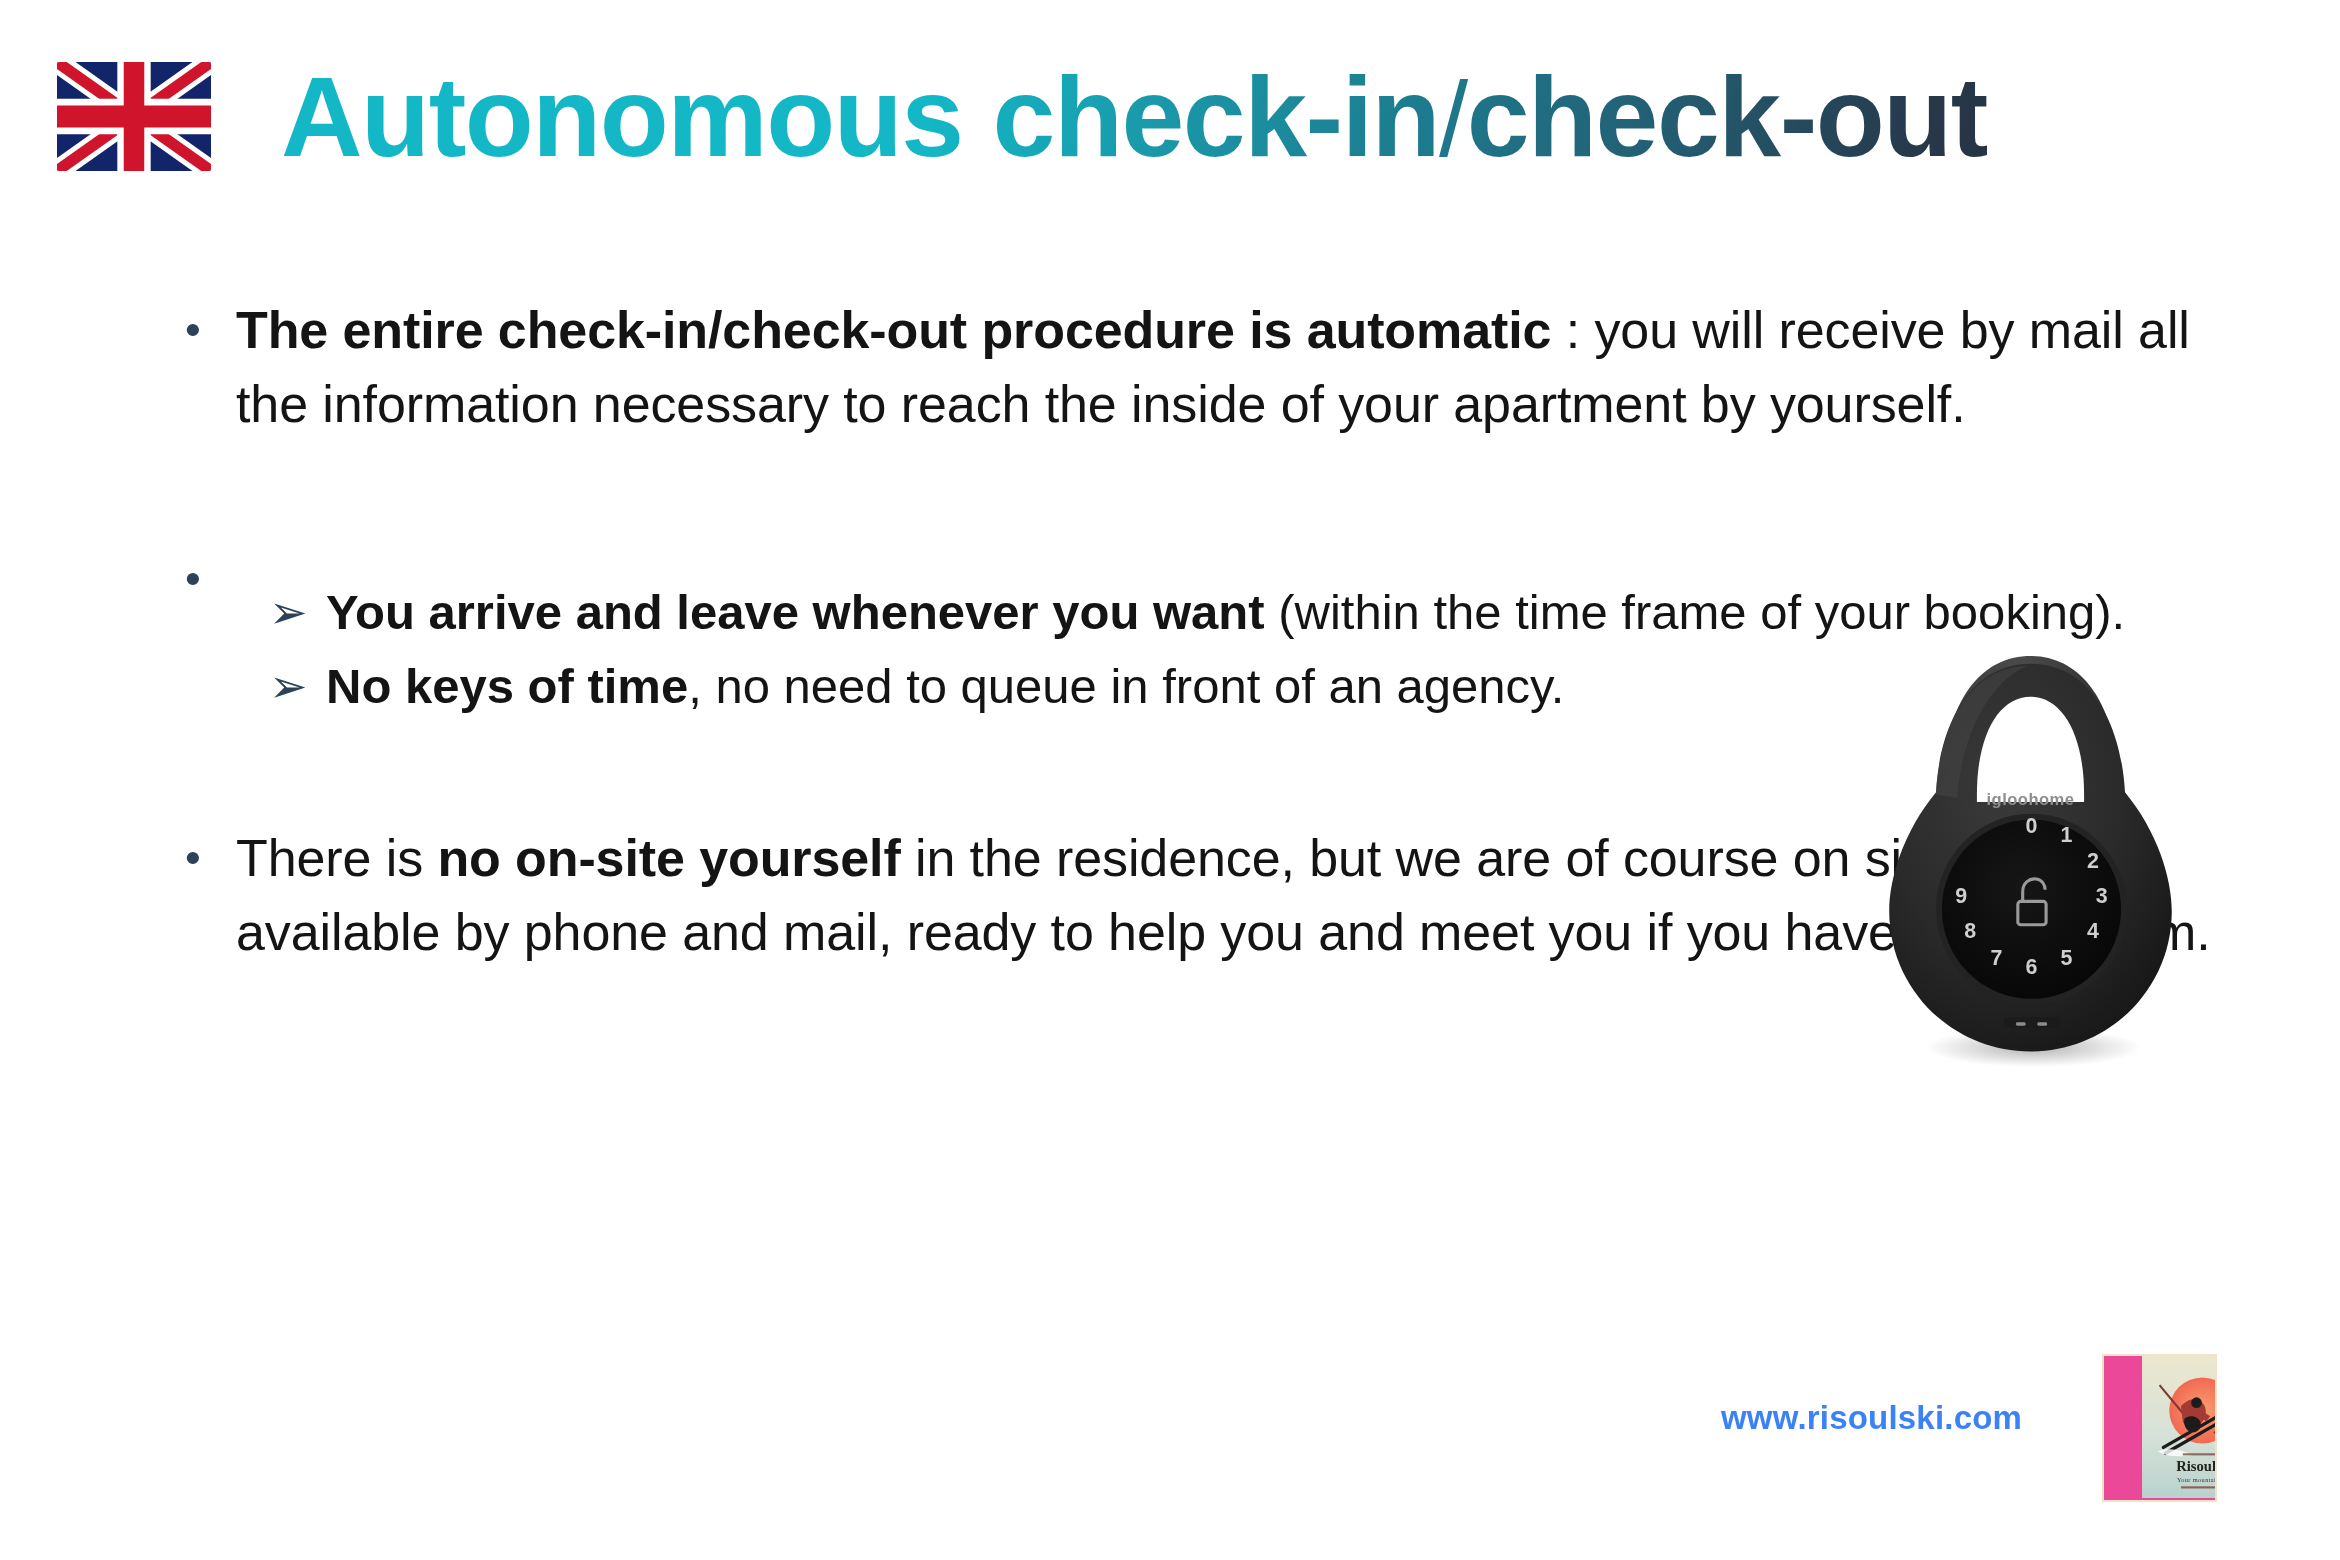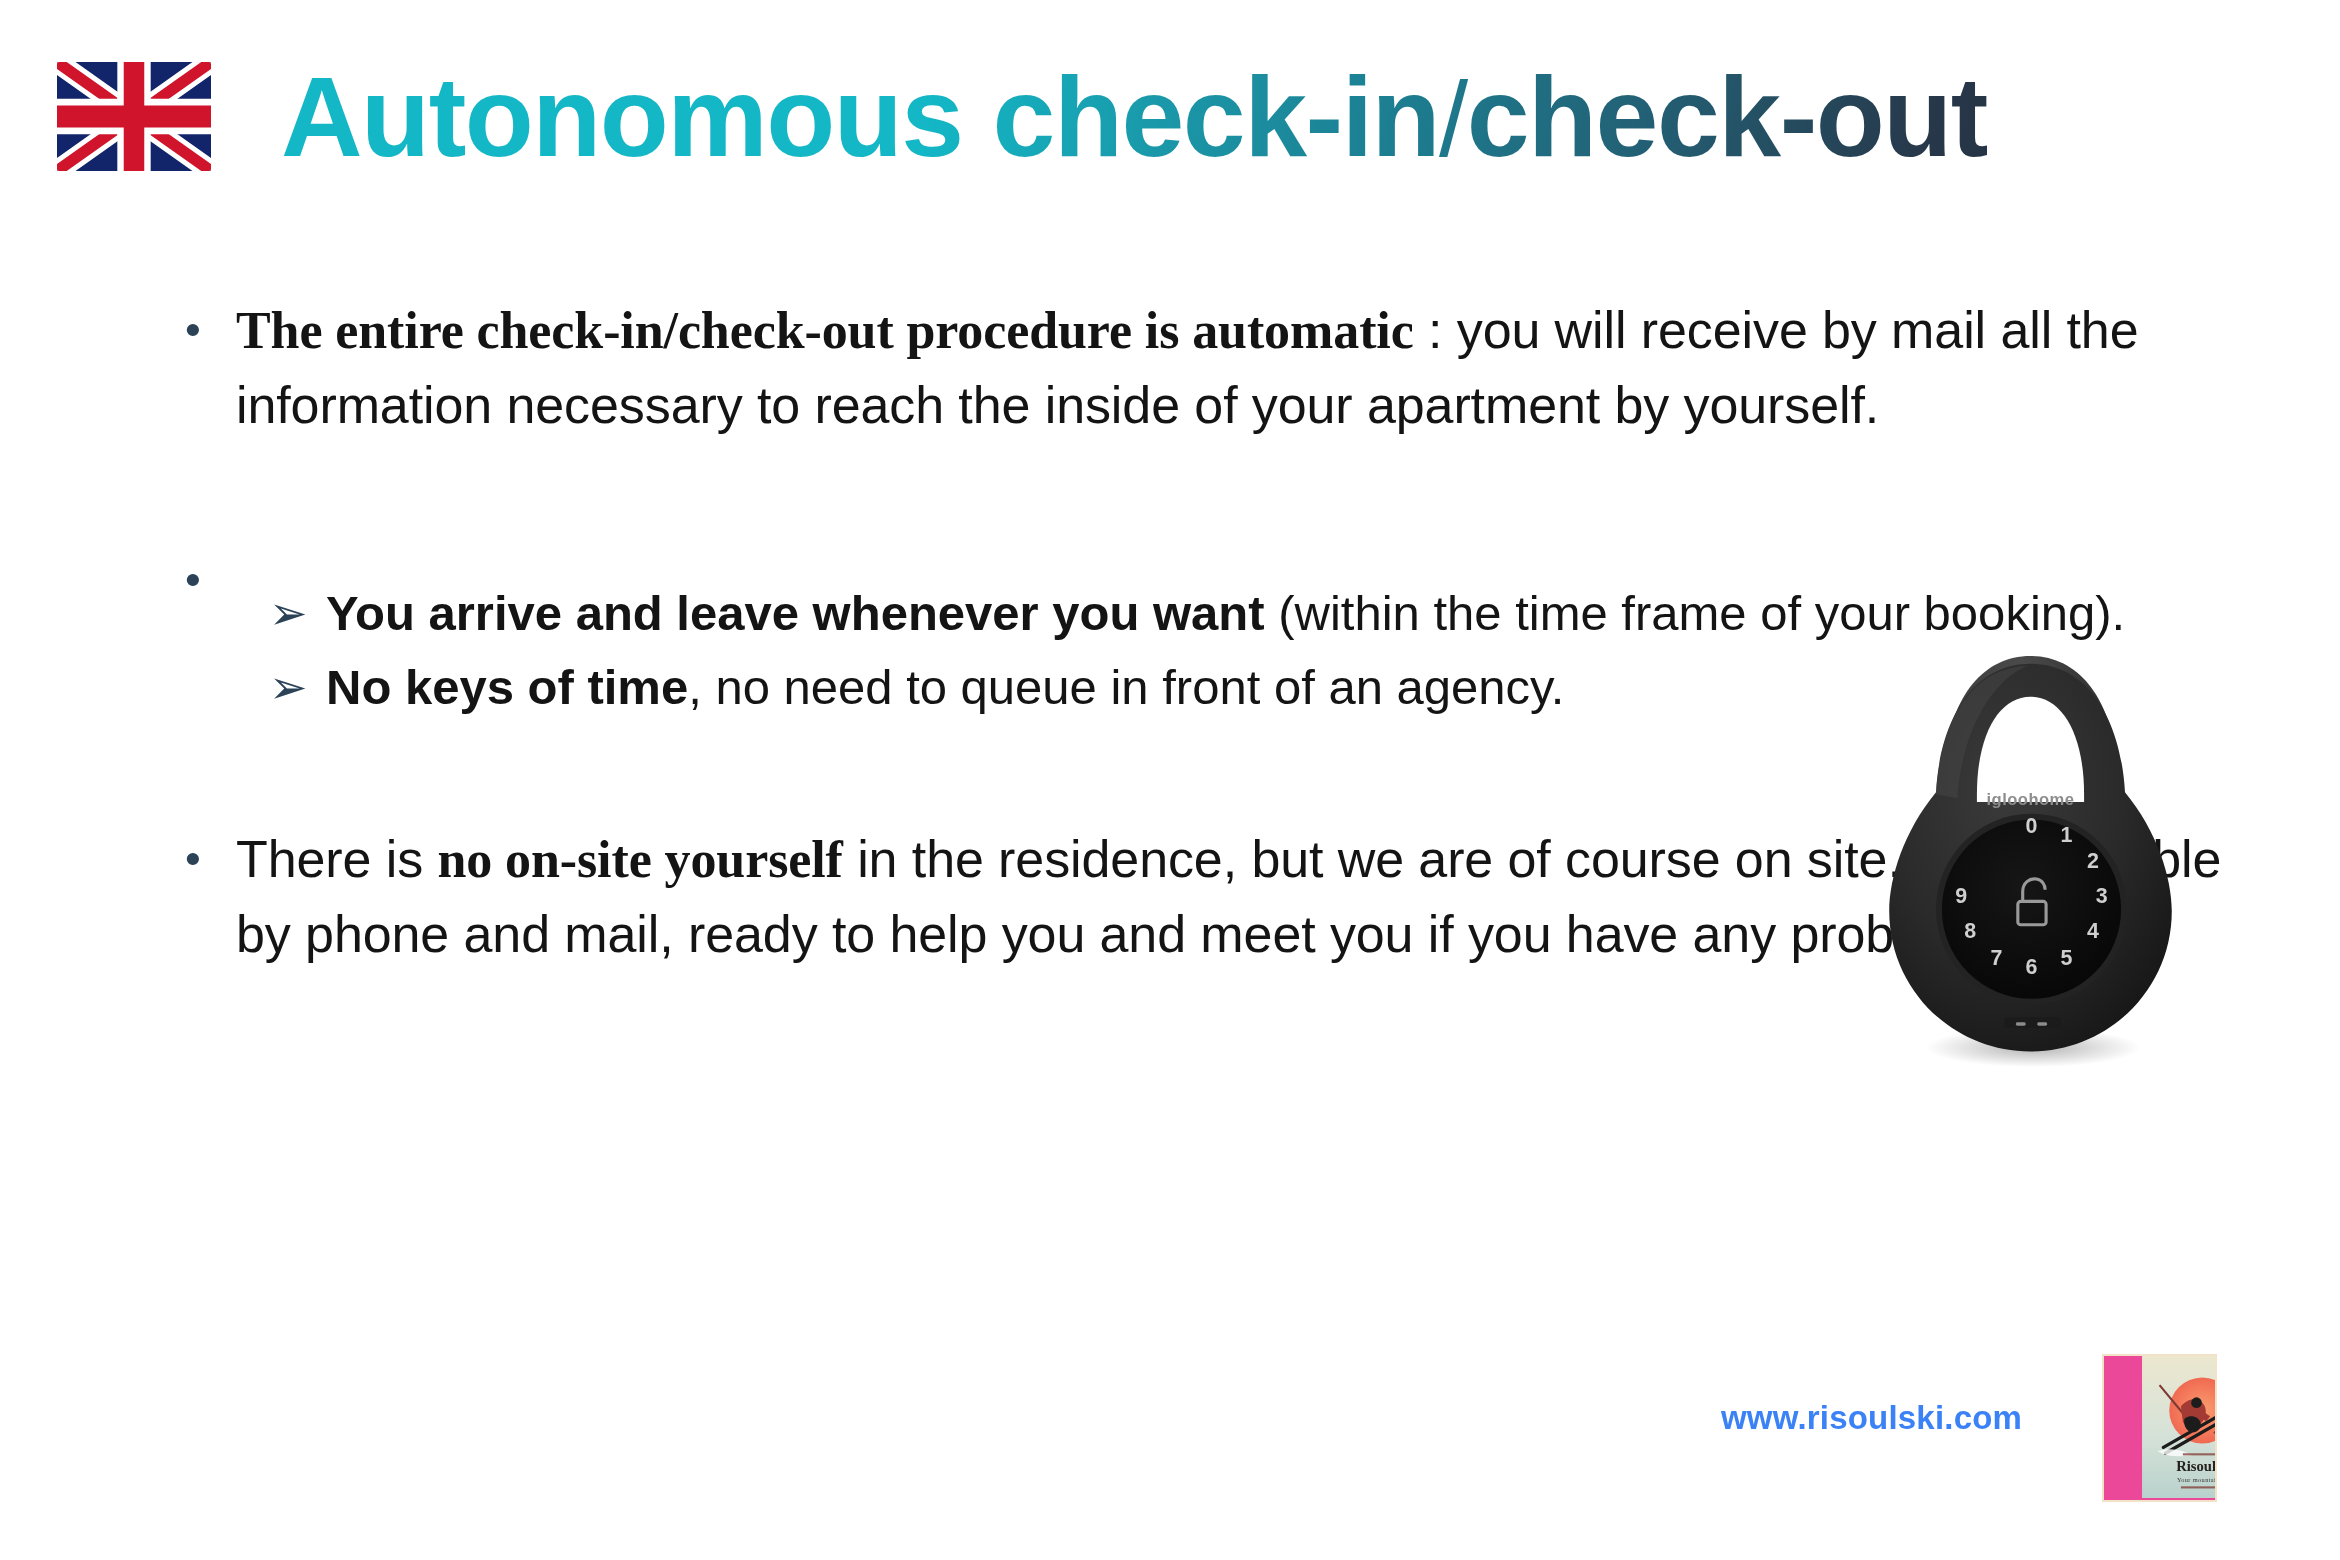--- a/index.html
+++ b/index.html
@@ -91,21 +91,21 @@
     position: absolute;
     left: 185px;
     top: 0;
     width: 39px;
     color: #2b4257;
     font-size: 45px;
     line-height: 74px;
     text-align: left;
   }
 
-  .bullet b { font-weight: bold; font-family: Liberation Serif, serif; }
+  .bullet b { font-weight: bold; }
 
   .sub-list {
     padding-left: 326px;
     padding-right: 117px;
     font-size: 49px;
     line-height: 74px;
     color: #141414;
   }
 
   .sub {

